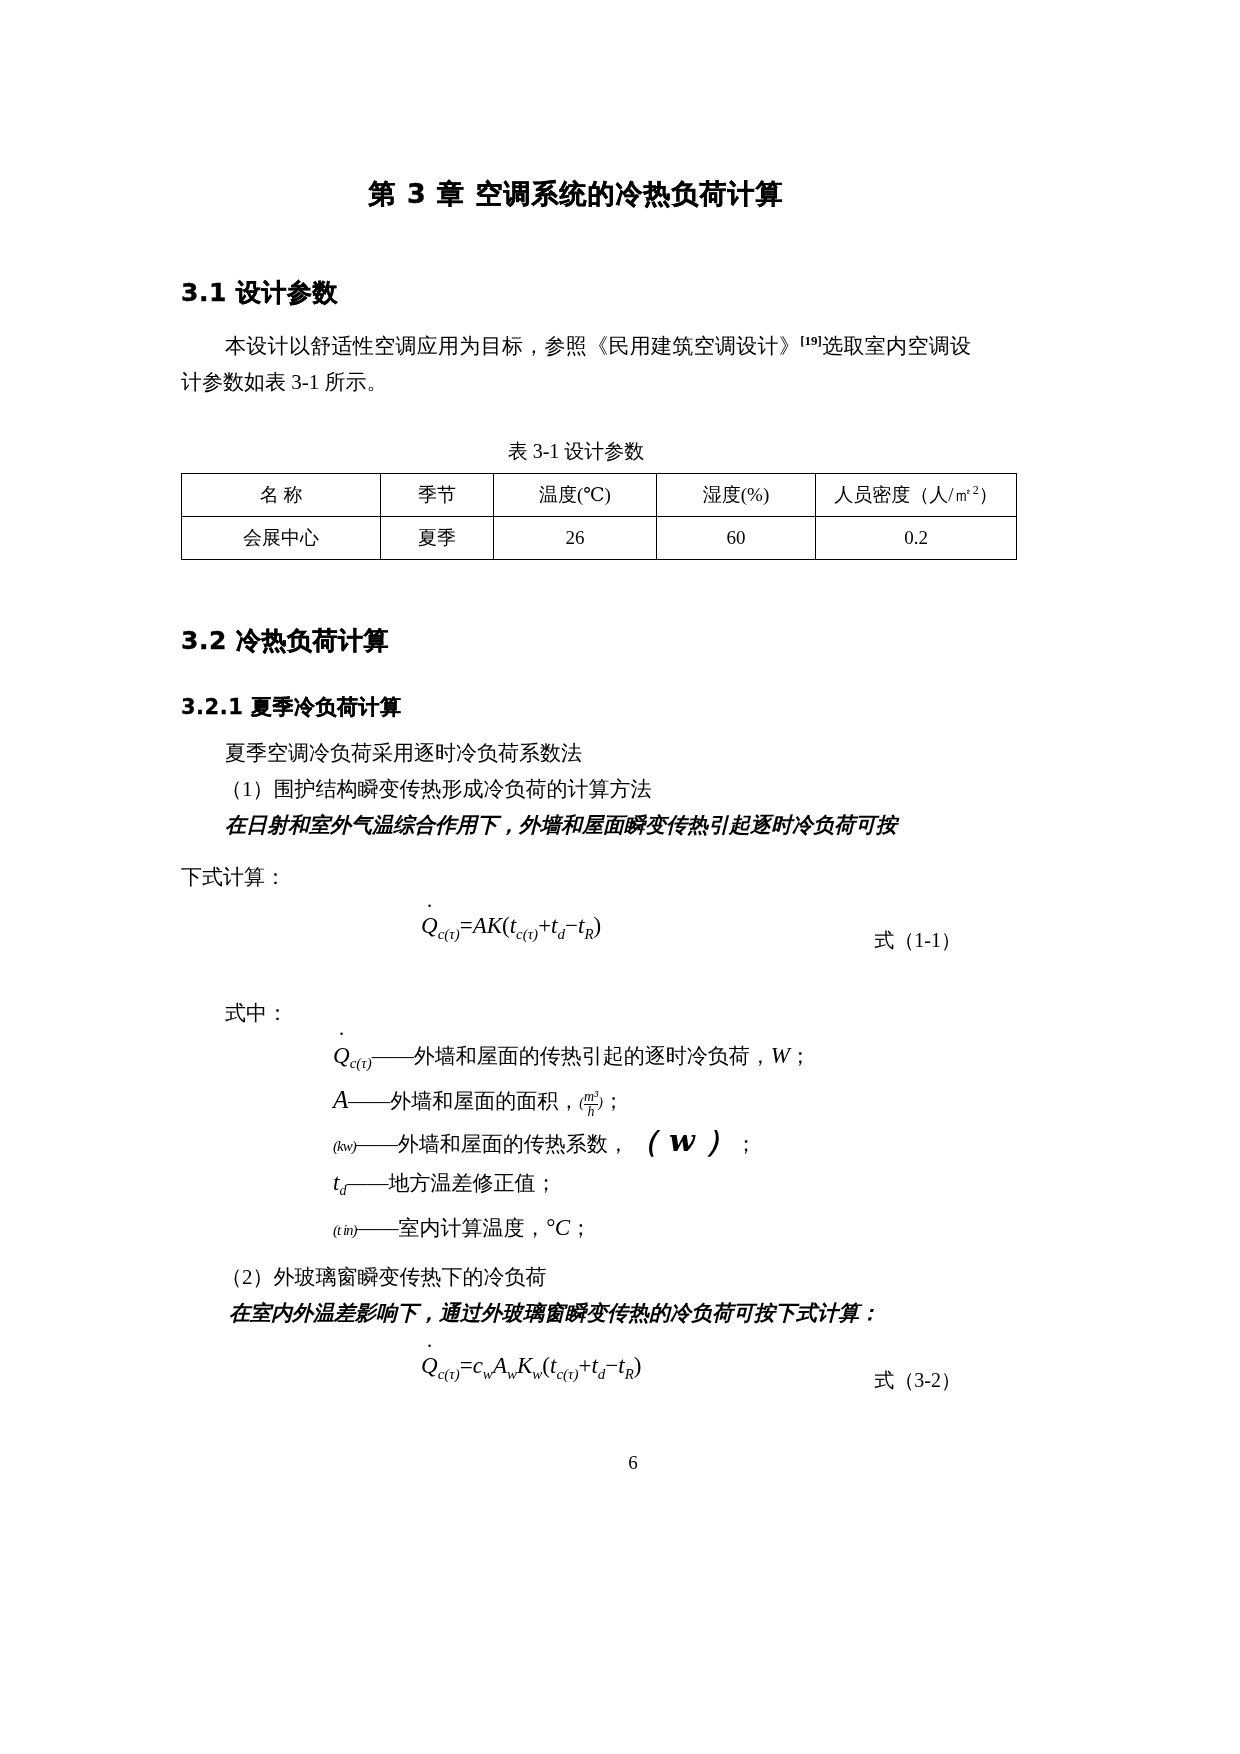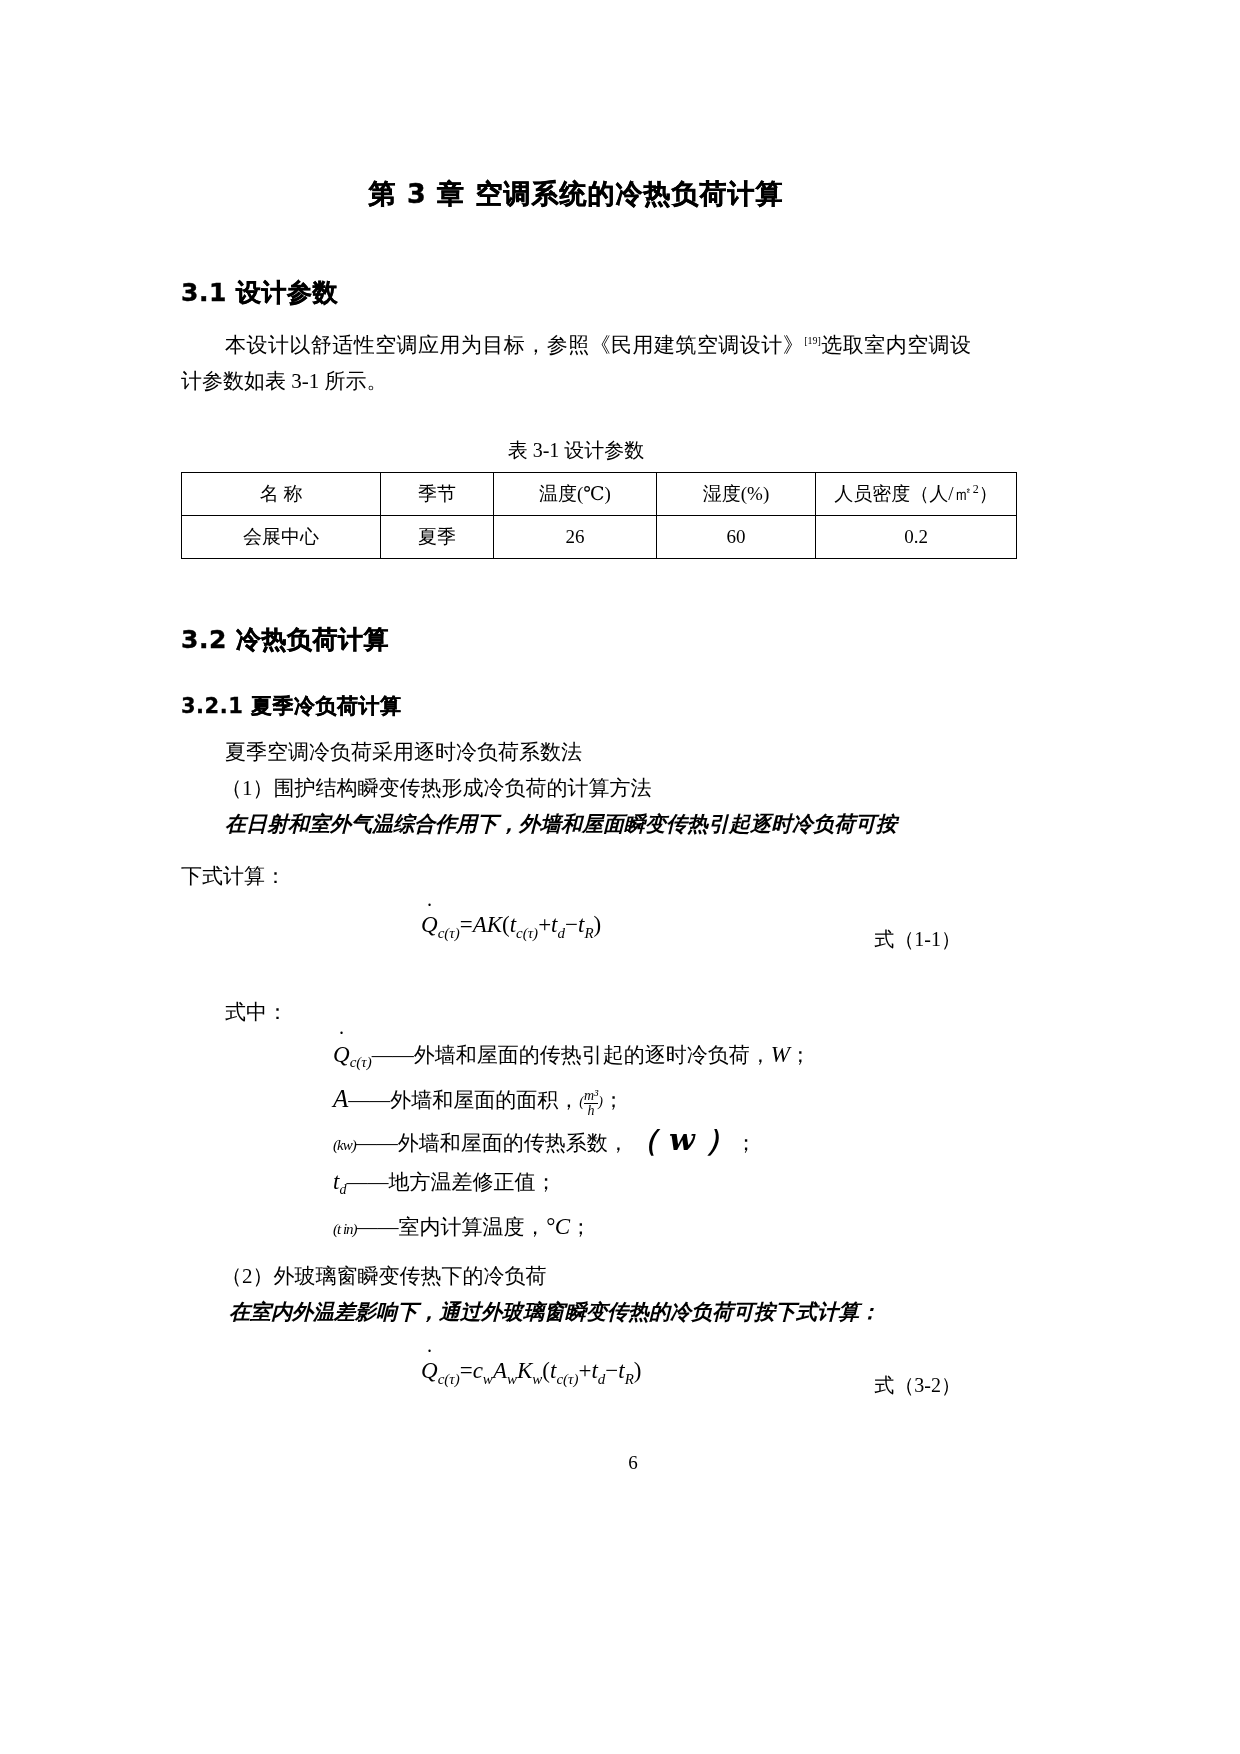--- a/index.html
+++ b/index.html
@@ -63,22 +63,23 @@
     text-align: justify;
     margin-top: 14px;
   }
   .indent2 { text-indent: 44px; }
   .noindent { text-indent: 0; }
   .bi {
     font-weight: bold;
     font-style: italic;
   }
   sup.ref {
-    font-size: 10px;
+    font-size: 13px;
     vertical-align: super;
+    font-weight: bold;
   }
 
   
   .table-caption {
     text-align: center;
     font-size: 20px;
     margin-top: 38px;
     margin-bottom: 8px;
   }
   table.params {
@@ -259,21 +260,21 @@
       <div class="def-line"><span class="sym">t</span><span class="subsm">d</span><span>——地方温差修正值；</span></div>
 
       <div class="def-line"><span class="smeared">(t in)</span><span>——室内计算温度，</span><span class="sym">°C</span><span>；</span></div>
 
 
     </div>
 
     <div class="para" style="margin-top:14px;text-indent:40px;">（2）外玻璃窗瞬变传热下的冷负荷</div>
     <div class="para bi" style="margin-top:0;text-indent:48px;">在室内外温差影响下，通过外玻璃窗瞬变传热的冷负荷可按下式计算：</div>
 
-    <div class="formula-row" style="margin-top:28px;">
+    <div class="formula-row" style="margin-top:22px;">
       <div class="formula"><span class="dotover mathit">Q</span><span class="sub">c(τ)</span><span>=</span><span class="mathit">c</span><span class="sub">w</span><span class="mathit">A</span><span class="sub">w</span><span class="mathit">K</span><span class="sub">w</span><span>(</span><span class="mathit">t</span><span class="sub">c(τ)</span><span>+</span><span class="mathit">t</span><span class="sub">d</span><span>−</span><span class="mathit">t</span><span class="sub">R</span><span>)</span></div>
       <div class="formula-tag">式（3-2）</div>
     </div>
 
   </div>
 
   <div class="page-number">6</div>
 </div>
 
 </body></html>

